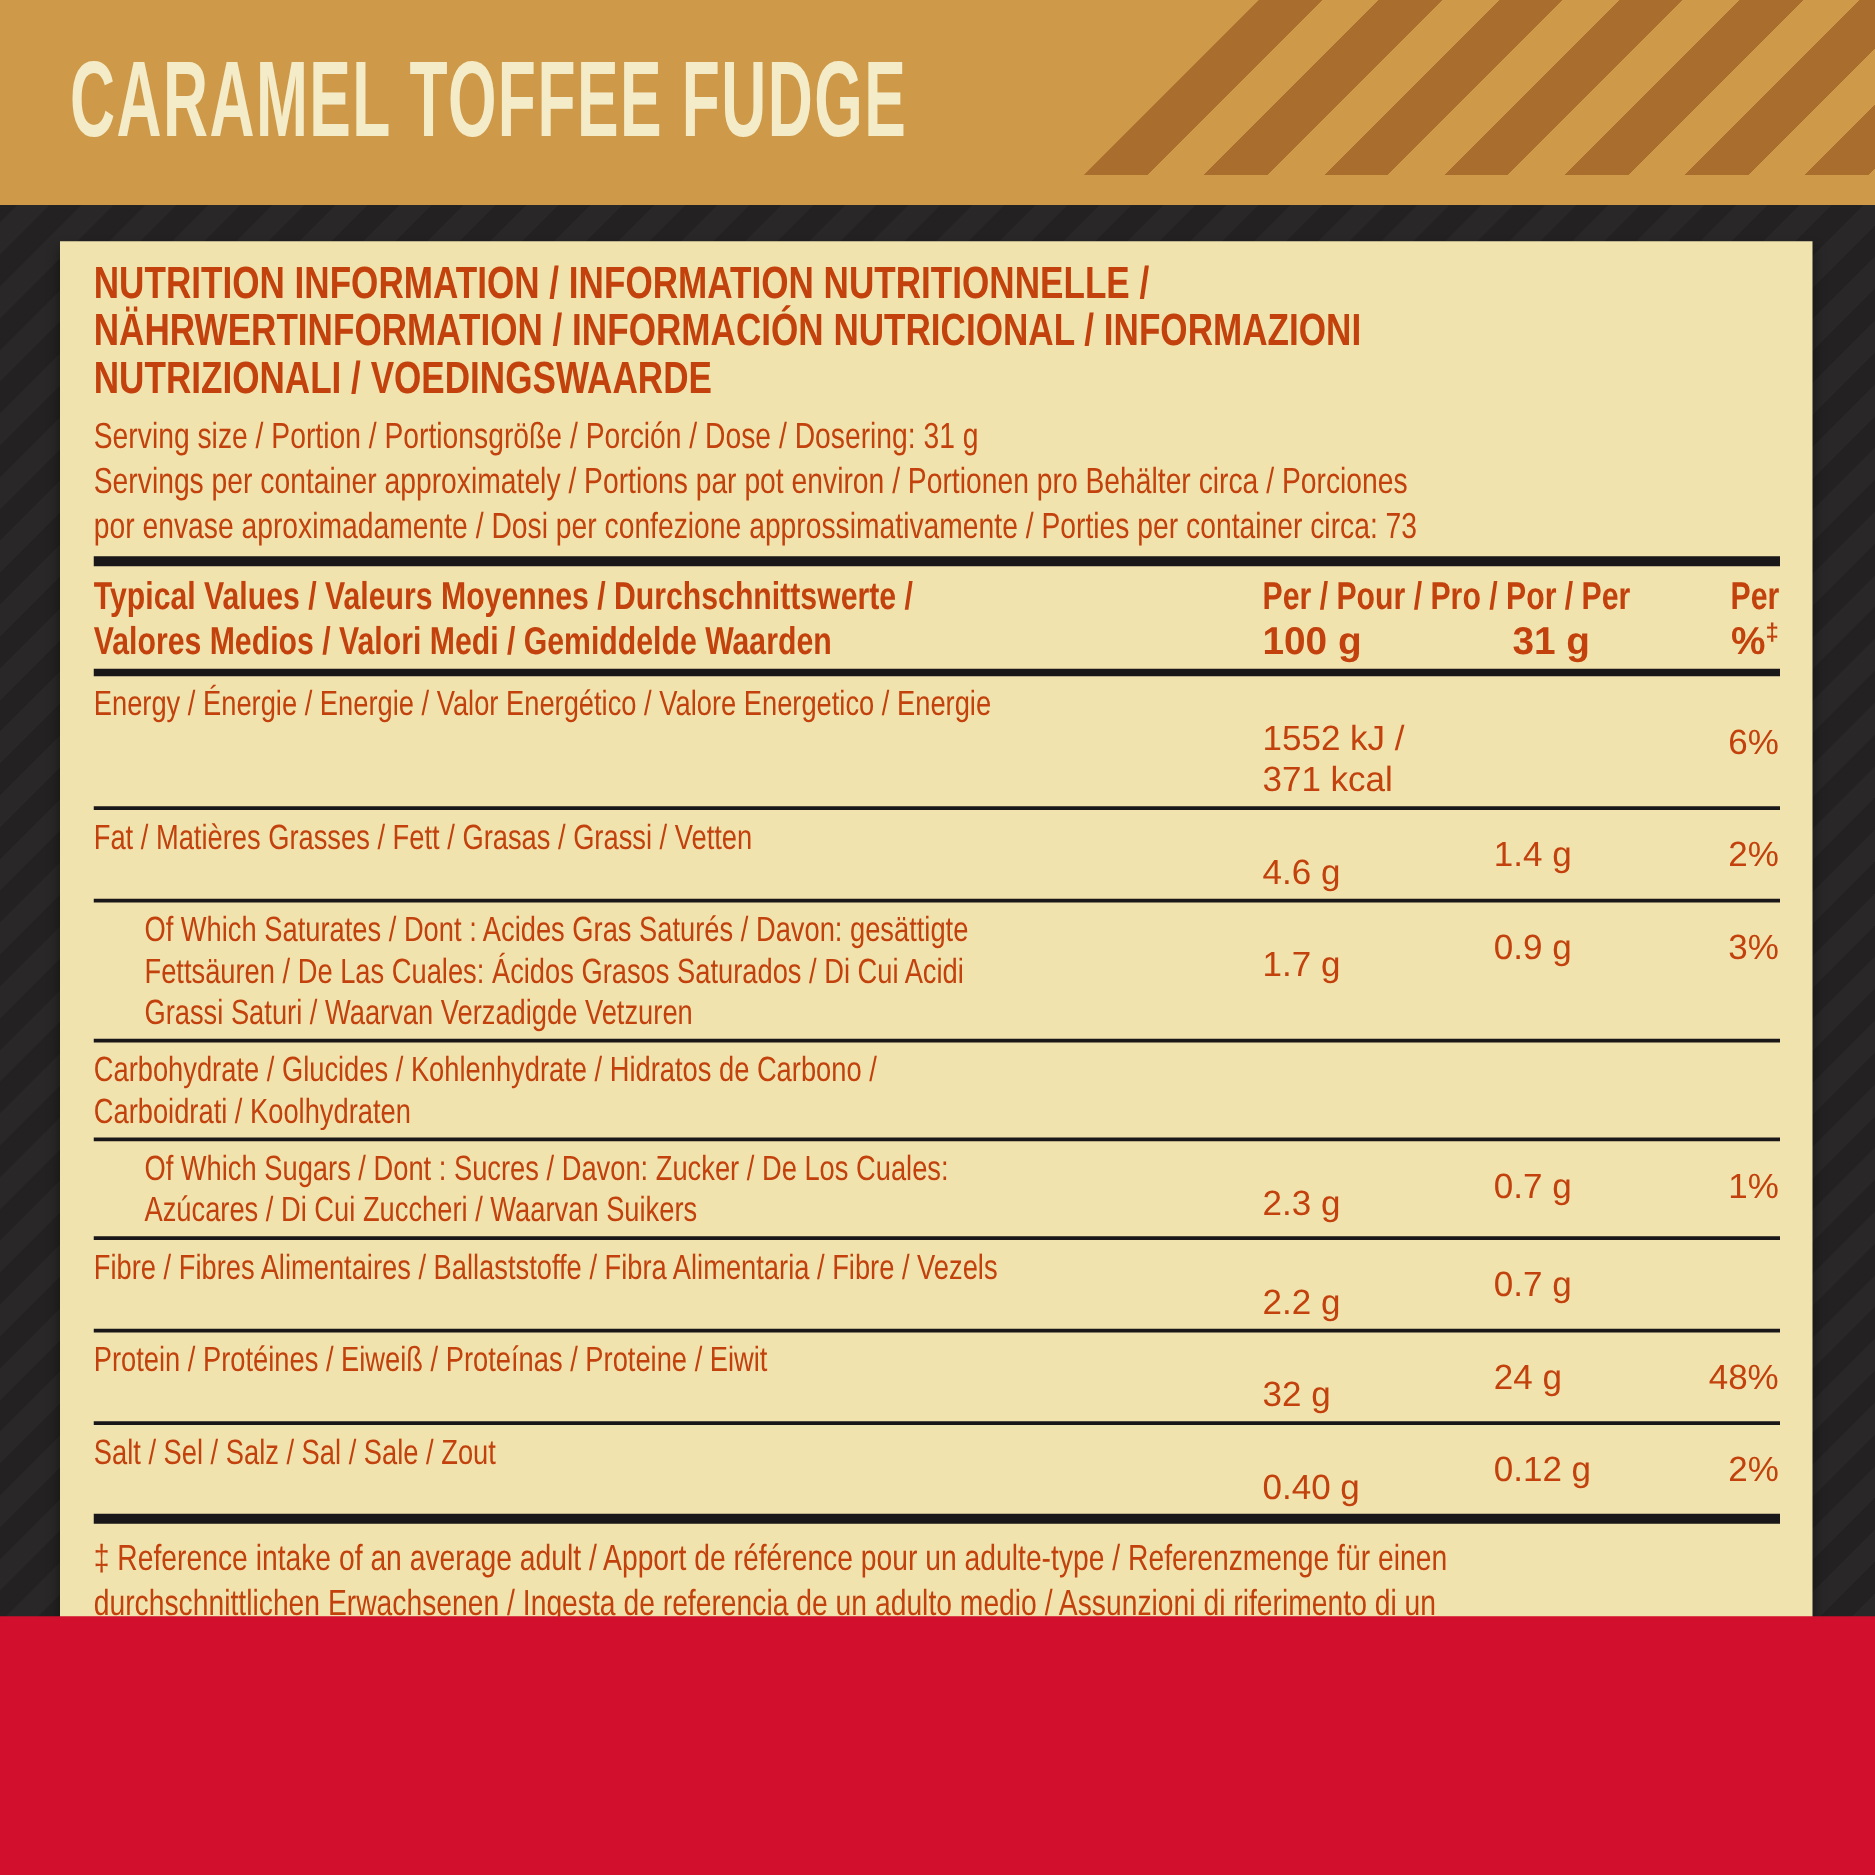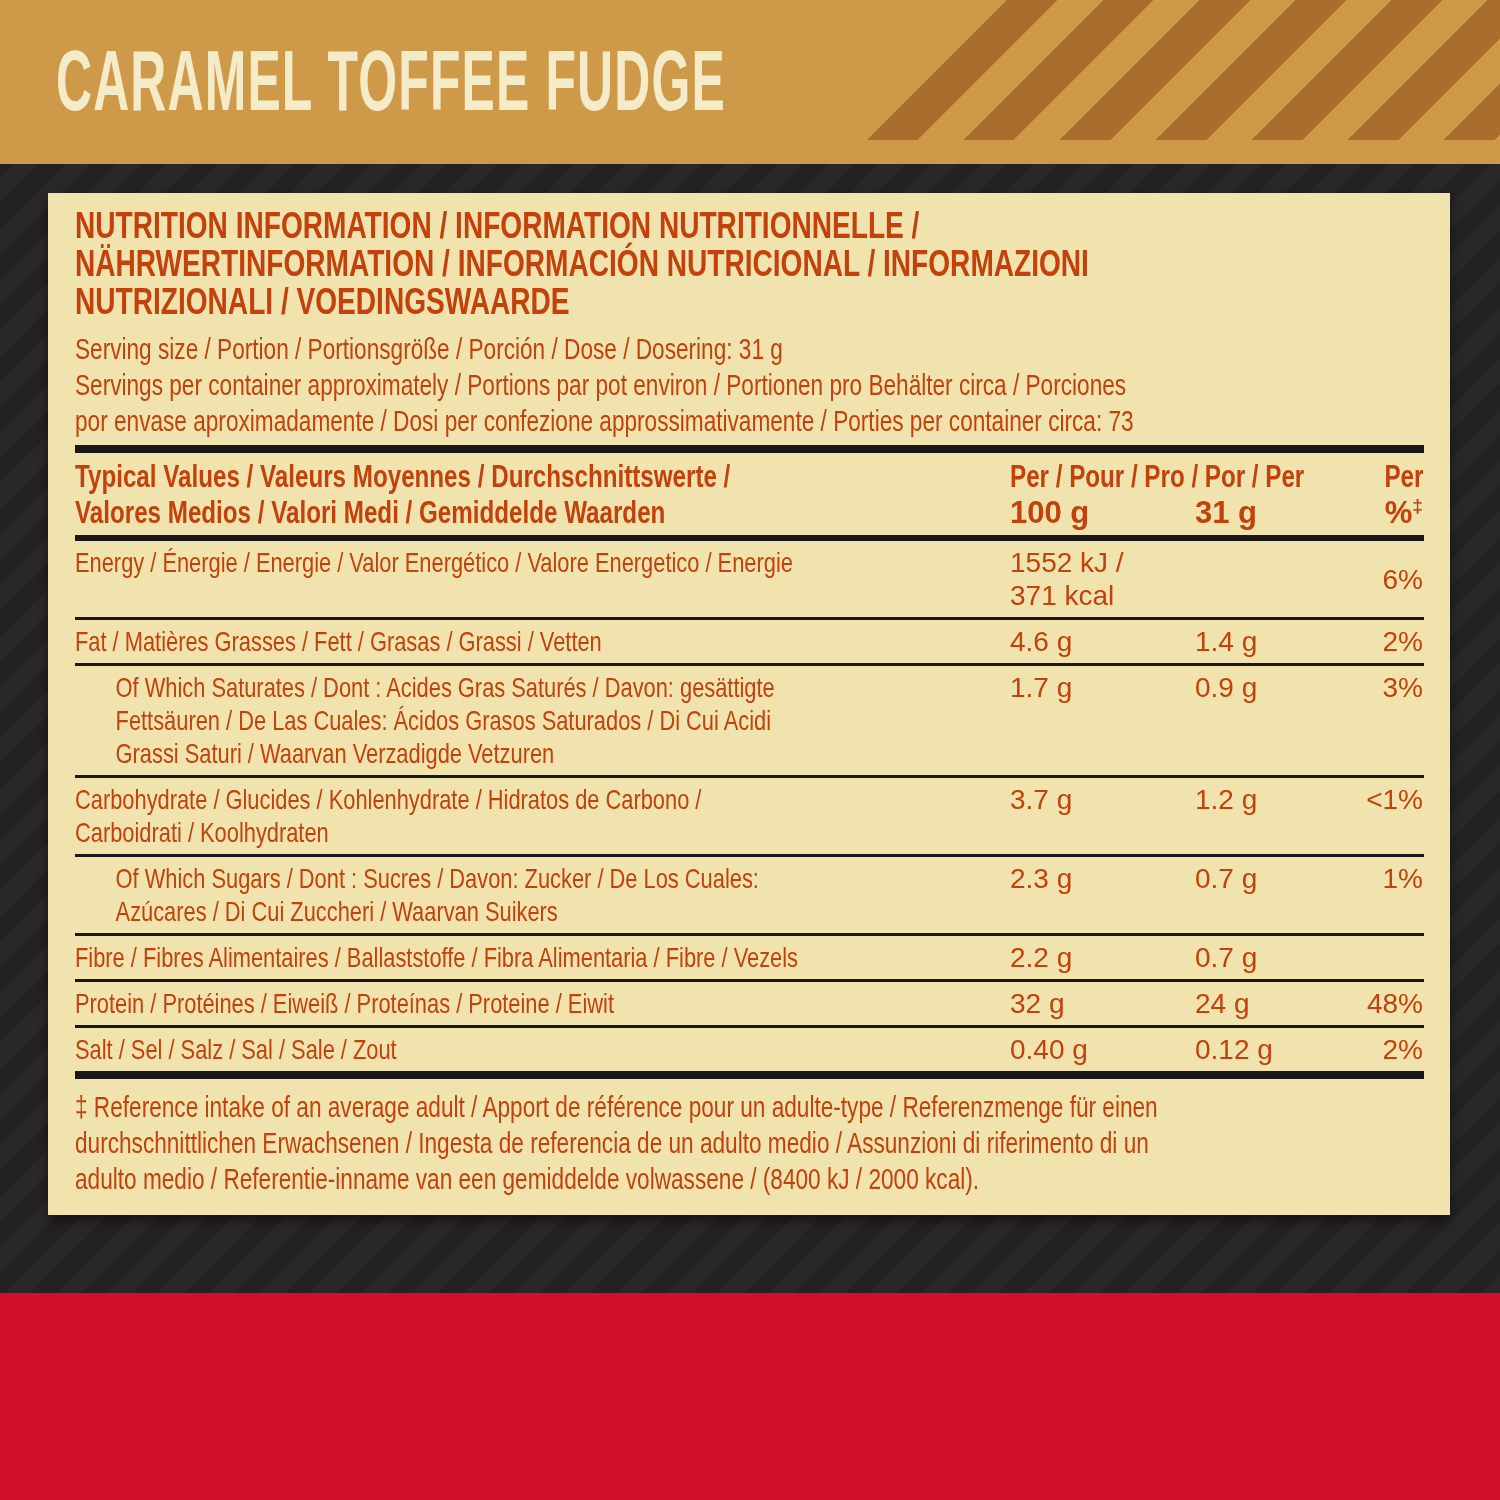--- a/index.html
+++ b/index.html
@@ -27,31 +27,31 @@
   .rule-thick{height:8px;background:#1A1718;}
   .rule-mid{height:6px;background:#1A1718;}
   .sep{height:3px;background:#1A1718;}
   
   .thead{display:flex;align-items:flex-start;padding:6px 0 4px 0;font-weight:bold;font-size:31px;line-height:36px;}
   .thead .tlabel{width:935px;flex:none;}
   .thead .tlabel .cond{width:1200px;white-space:pre-line;}
   .tvals{width:413px;flex:none;}
   .hdr-line1{width:530px;display:flex;justify-content:space-between;white-space:nowrap;
         transform:scaleX(0.78);transform-origin:0 0;}
-  .hdr-line2{display:flex;}
+  .hdr-line2{display:flex;gap:15px;}
   .hdr-line2 .c1{width:185px;}
   .hdr-line2 .c2{width:140px;}
   .hdr-line2 .c3{flex:1;text-align:right;}
   sup.dag{font-size:0.62em;vertical-align:super;line-height:0;}
   .row{display:flex;align-items:flex-start;padding:5px 0;}
   .row-label{width:935px;flex:none;align-self:stretch;font-size:28px;line-height:33px;}
   .row-label .cond{width:1200px;white-space:pre-line;}
   .row-label.indent .cond{padding-left:52px;width:1148px;}
   .row-values{width:413px;flex:none;display:flex;align-items:center;font-size:28px;line-height:33px;}
-  .row-values .c1{width:185px;white-space:pre-line;}
+  .row-values .c1{width:185px;white-space:pre-line;margin-top:28px;}
   .row-values .c2{width:140px;white-space:pre-line;}
   .row-values .c3{flex:1;text-align:right;align-self:center;}
   .footnote{margin:0;padding-top:10px;font-size:29px;line-height:36px;white-space:pre-line;width:1728px;}
   
   .red-bar{position:absolute;left:0;top:1293px;width:1500px;height:207px;background:#D20F2D;}
 </style>
 </head>
 <body>
 
 <div class="page">
@@ -131,25 +131,20 @@
         <span class="c3">3%</span>
       </div>
     </div>
     <div class="sep"></div>
 
     <div class="row">
       <div class="row-label">
           <span class="cond">Carbohydrate / Glucides / Kohlenhydrate / Hidratos de Carbono /
 Carboidrati / Koolhydraten</span>
         </div>
-      <div class="row-values">
-        <span class="c1">3.7 g</span>
-        <span class="c2">1.2 g</span>
-        <span class="c3">&lt;1%</span>
-      </div>
     </div>
     <div class="sep"></div>
 
     <div class="row">
       <div class="row-label indent">
           <span class="cond">Of Which Sugars / Dont : Sucres / Davon: Zucker / De Los Cuales:
 Azúcares / Di Cui Zuccheri / Waarvan Suikers</span>
         </div>
       <div class="row-values">
         <span class="c1">2.3 g</span>

